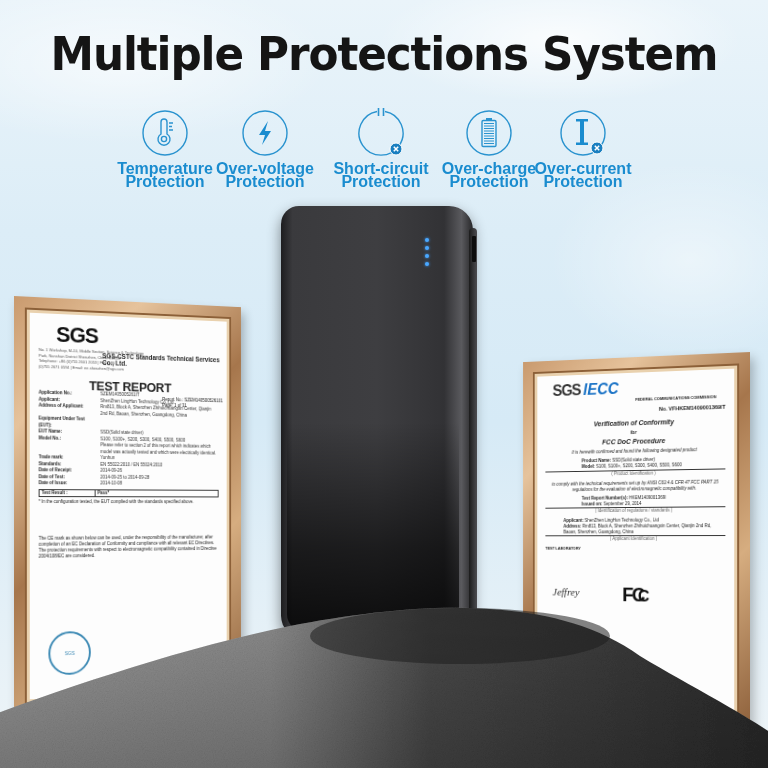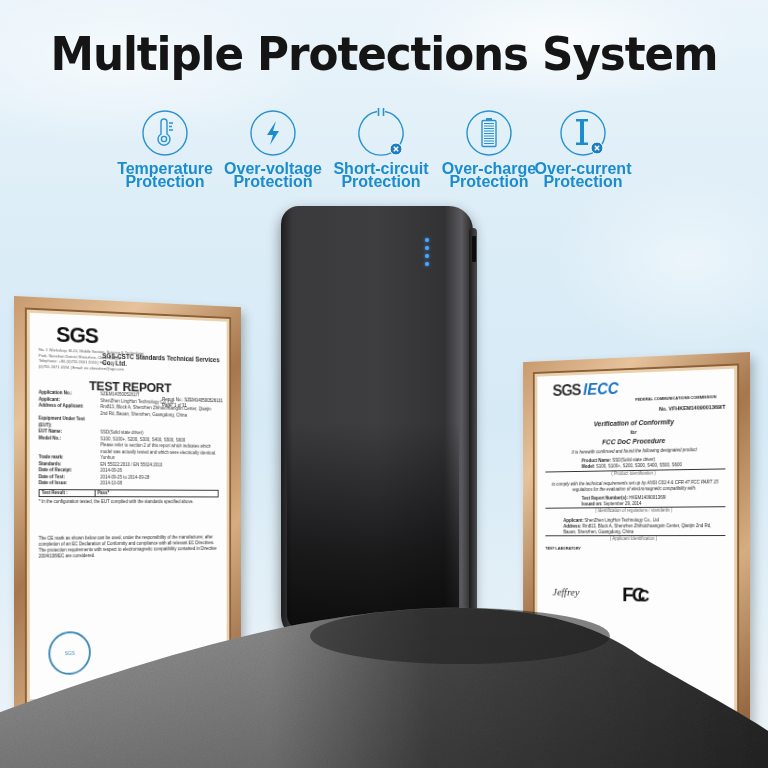--- a/index.html
+++ b/index.html
@@ -109,21 +109,21 @@
       <svg viewBox="0 0 50 50" fill="none" stroke="#2a93cf" stroke-width="1.4">
         <circle cx="25" cy="25" r="22"></circle>
         <path d="M21 14 a3 3 0 0 1 6 0 v12 a6 6 0 1 1 -6 0 z"></path>
         <circle cx="24" cy="31" r="2.6"></circle>
         <path d="M29 15 h4 M29 18.5 h3 M29 22 h4"></path>
       </svg>
     </div>
     <div class="lbl"><span>Temperature</span><br><span>Protection</span></div>
   </div>
 
-  <div class="feature" style="left:218px">
+  <div class="feature" style="left:210px">
     <div class="ic">
       <svg viewBox="0 0 50 50" fill="none" stroke="#2a93cf" stroke-width="1.4">
         <circle cx="25" cy="25" r="22"></circle>
         <path d="M28 13 L19 27 H25 L22 37 L31 23 H25 Z" fill="#1a8ccf" stroke="none"></path>
       </svg>
     </div>
     <div class="lbl"><span>Over-voltage</span><br><span>Protection</span></div>
   </div>
 
   <div class="feature" style="left:326px">

